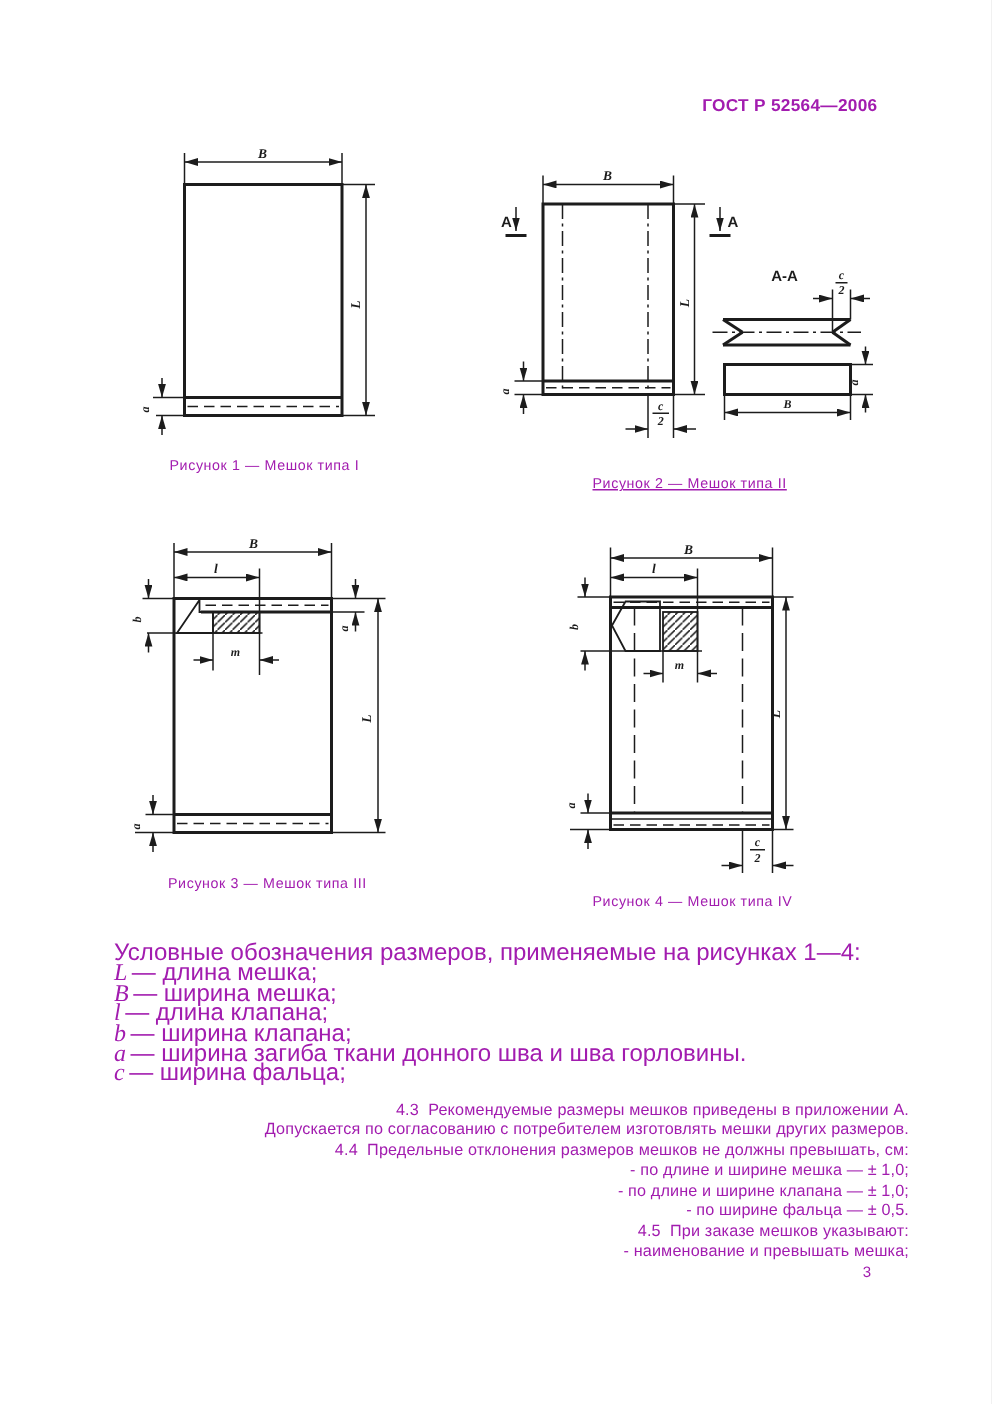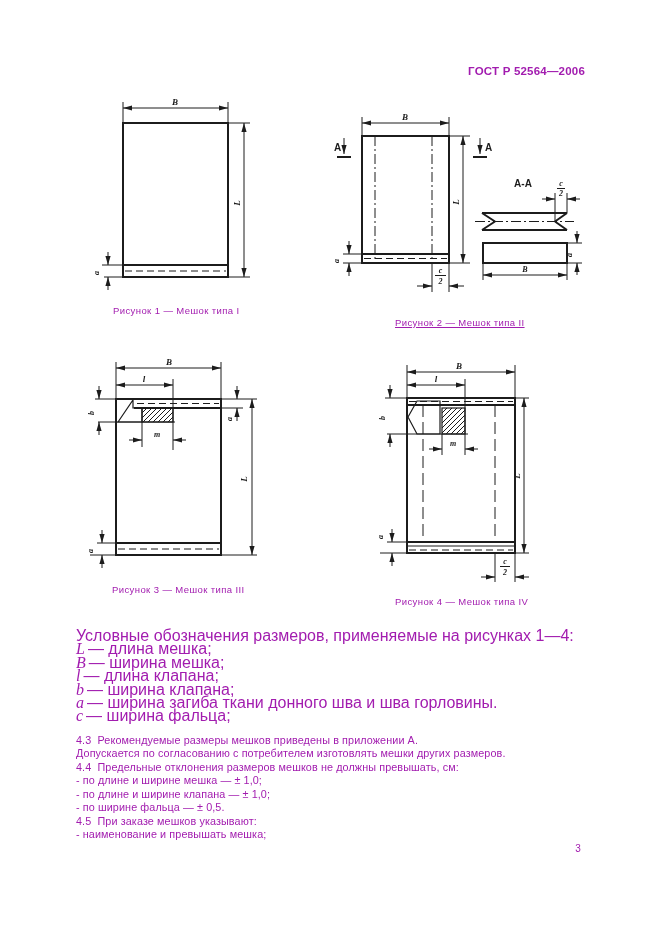--- a/index.html
+++ b/index.html
@@ -304,21 +304,21 @@
   <div class="abs legend" style="left:76px; top:629px; width:520px;">
     <div class="legend-intro">Условные обозначения размеров, применяемые на рисунках 1—4:</div>
     <div class="legend-row"><i>L</i><span>— длина мешка;</span></div>
     <div class="legend-row"><i>B</i><span>— ширина мешка;</span></div>
     <div class="legend-row"><i>l</i><span>— длина клапана;</span></div>
     <div class="legend-row"><i>b</i><span>— ширина клапана;</span></div>
     <div class="legend-row"><i>a</i><span>— ширина загиба ткани донного шва и шва горловины.</span></div>
     <div class="legend-row"><i>c</i><span>— ширина фальца;</span></div>
   </div>
 
-  <div class="abs paras" style="left:76px; top:734px; width:530px;">
+  <div class="abs paras" style="left:76px; top:734px; width:530px;text-align:right;">
     <div>4.3&nbsp; Рекомендуемые размеры мешков приведены в приложении А.</div>
     <div>Допускается по согласованию с потребителем изготовлять мешки других размеров.</div>
     <div>4.4&nbsp; Предельные отклонения размеров мешков не должны превышать, см:</div>
     <div>- по длине и ширине мешка — ± 1,0;</div>
     <div>- по длине и ширине клапана — ± 1,0;</div>
     <div>- по ширине фальца — ± 0,5.</div>
     <div>4.5&nbsp; При заказе мешков указывают:</div>
     <div>- наименование и превышать мешка;</div>
   </div>
 

